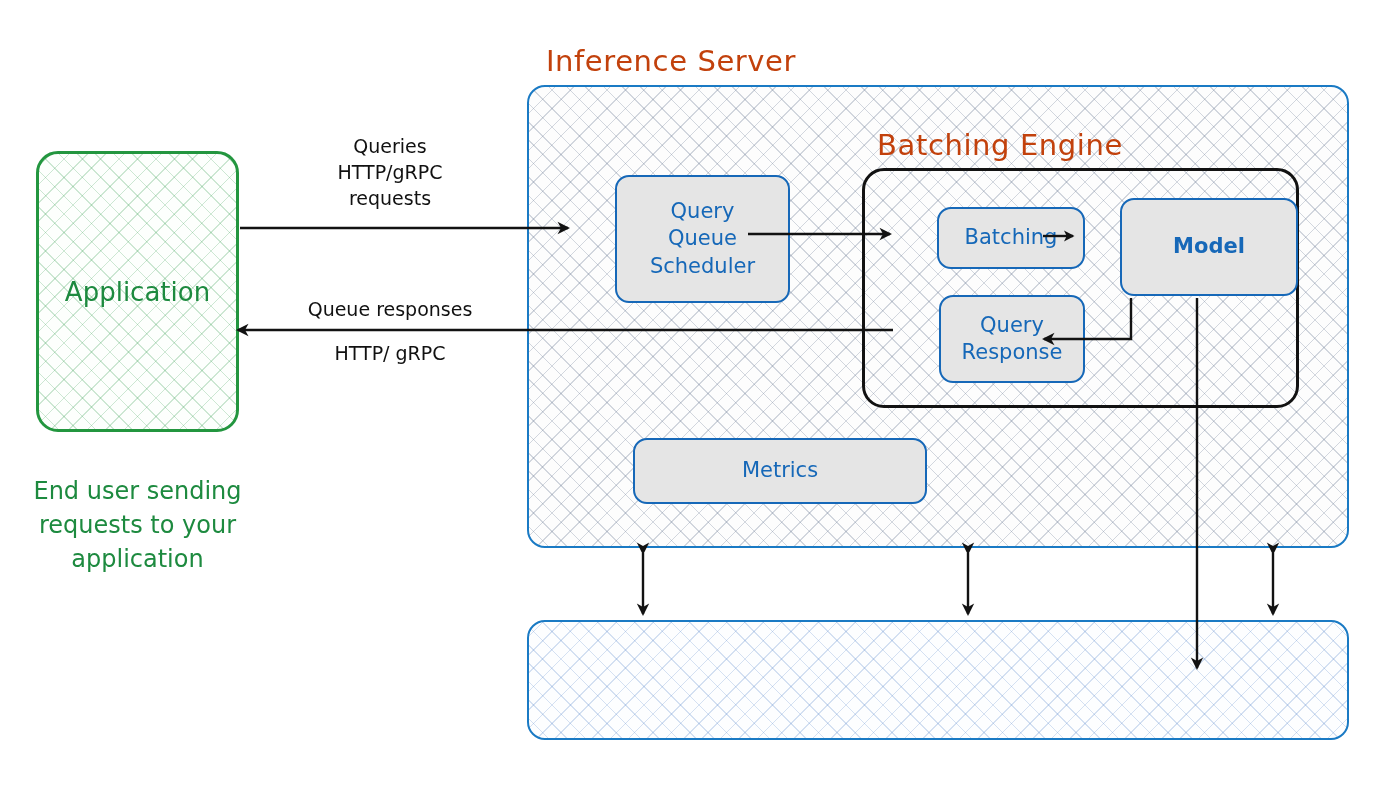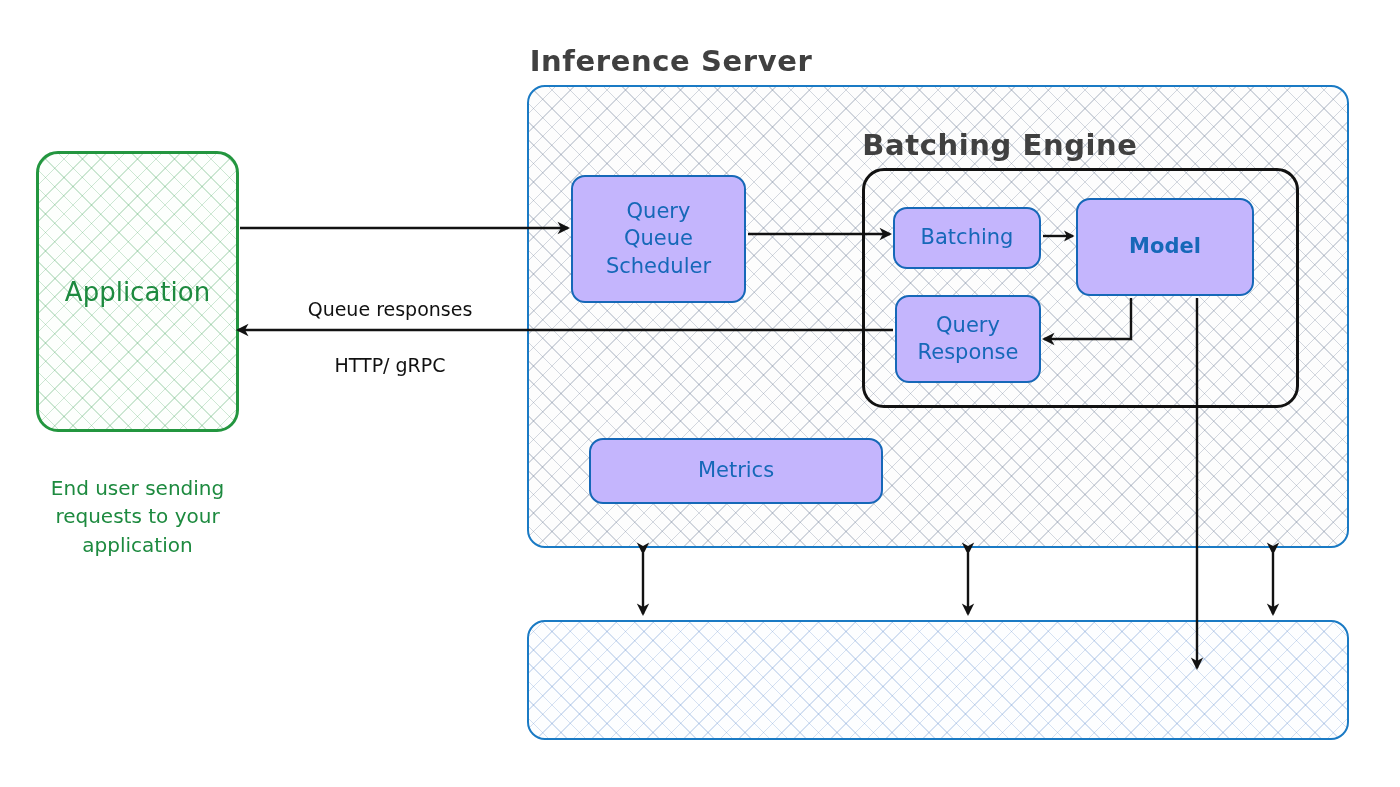--- a/index.html
+++ b/index.html
@@ -31,51 +31,52 @@
     position: absolute;
     text-align: center;
     line-height: 1.28;
     white-space: pre-line;
     pointer-events: none;
     font-family: "DejaVu Sans", sans-serif;
   }
 
   
   .title-blue {
-    color: #404040;
+    color: #c2410c;
     font-size: 29px;
-    font-weight: 700;
+    font-weight: 400;
     letter-spacing: 0.6px;
   }
   .box-text-green {
     color: #1d8a3f;
     font-size: 26px;
   }
   .caption-green {
     color: #1d8a3f;
-    font-size: 20px;
+    font-size: 24px;
     line-height: 1.42;
   }
   .edge-label {
     color: #111111;
     font-size: 19px;
     line-height: 1.38;
   }
 
   
   .node {
     position: absolute;
     box-sizing: border-box;
     display: flex;
     align-items: center;
     justify-content: center;
     text-align: center;
-    background: #c4b5fd;
+    background: #e5e5e5;
     border: 2.6px solid #1668b8;
     border-radius: 14px;
+    margin-left: 44px;
   }
   .node .node-label {
     color: #1668b8;
     font-size: 21px;
     line-height: 1.3;
     white-space: pre-line;
   }
 
   
   .container-outer {
@@ -156,24 +157,27 @@
   <div class="node" style="left:895px; top:295px; width:146px; height:88px;">
     <span class="node-label">Query
 Response</span>
   </div>
 
   <div class="node" style="left:589px; top:438px; width:294px; height:66px;">
     <span class="node-label">Metrics</span>
   </div>
 
 
+  <div class="label edge-label" style="left:255px; top:133px; width:270px;">Queries
+HTTP/gRPC
+requests</div>
 
   <div class="label edge-label" style="left:250px; top:296px; width:280px;">Queue responses</div>
 
-  <div class="label edge-label" style="left:250px; top:352px; width:280px;">HTTP/ gRPC</div>
+  <div class="label edge-label" style="left:250px; top:340px; width:280px;">HTTP/ gRPC</div>
 
   <div class="label caption-green" style="left:10px; top:474px; width:255px;">End user sending
 requests to your
 application</div>
 
   <svg id="svg-layer" viewBox="0 0 1400 787">
     <defs>
       <marker id="arrowOpen" markerWidth="16" markerHeight="16" refX="11" refY="6" orient="auto" markerUnits="userSpaceOnUse">
         <path d="M1,0 L12,6 L1,12" fill="none" stroke="#121212" stroke-width="2.4" stroke-linecap="round" stroke-linejoin="round"></path>
       </marker>

